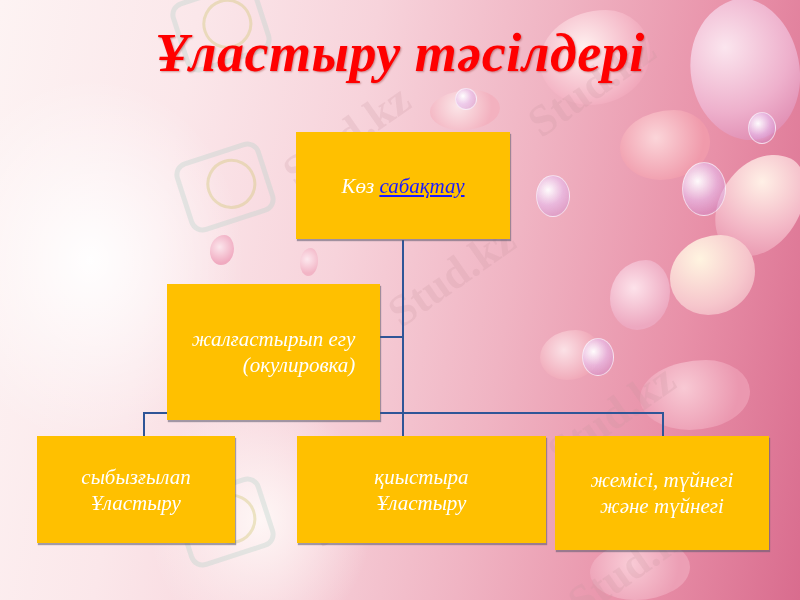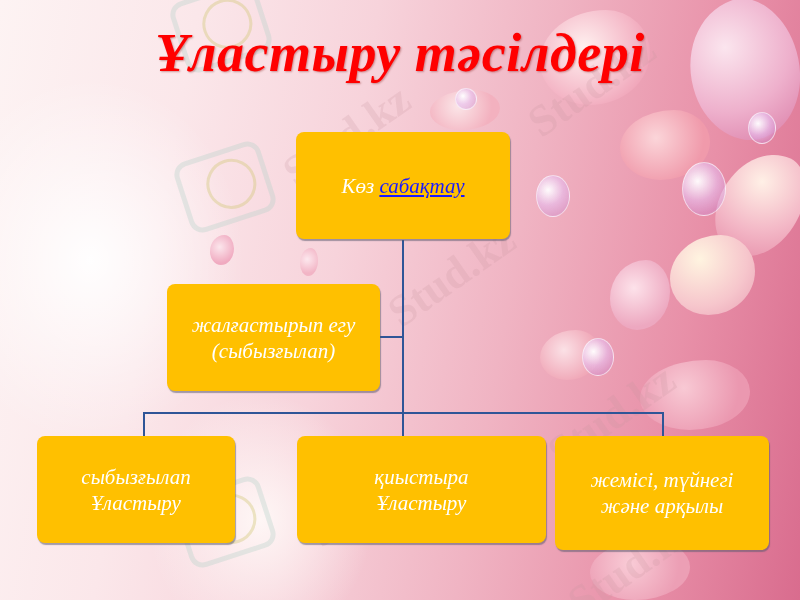--- a/index.html
+++ b/index.html
@@ -20,21 +20,21 @@
     .logo-wm { position: absolute; width: 80px; height: 64px; border: 5px solid rgba(180,210,200,0.35);
       border-radius: 14px; transform: rotate(-18deg); }
     .logo-wm::after { content: ""; position: absolute; left: 22px; top: 6px; width: 44px; height: 44px;
       border-radius: 50%; border: 3px solid rgba(210,200,120,0.4); }
     .title { position: absolute; left: 0; right: 0; top: 22px; text-align: center; margin: 0;
       font-family: "Liberation Serif", serif; font-style: italic; font-weight: bold; font-size: 54px;
       color: #ff0000; text-shadow: 1px 1px 2px rgba(120,0,0,0.35); letter-spacing: 0.5px; }
     .node { position: absolute; background: #ffc000; box-shadow: 1px 2px 1px rgba(90,90,110,0.55);
       display: flex; align-items: center; justify-content: center; text-align: center;
       color: #ffffff; font-family: "Liberation Serif", serif; font-style: italic; font-size: 21px; line-height: 26px;
-      box-sizing: border-box; padding: 4px 6px; border-radius: 8px; }
+      box-sizing: border-box; padding: 4px 6px; }
     .node .ln { display: block; }
     .node a { color: #1a1aff; text-decoration: underline; }
     .line { position: absolute; background: #2f5597; }
   </style>
 </head>
 <body>
 
 <div class="slide">
 
   <div class="petal" style="left:540px;top:10px;width:110px;height:95px;background:radial-gradient(circle at 40% 40%,#fff1f0,#f4b6c6 60%,#e98ba5);"></div>
@@ -74,41 +74,41 @@
   <div class="line" style="left:143px;top:412px;width:521px;height:2px;"></div>
   <div class="line" style="left:143px;top:412px;width:2px;height:24px;"></div>
   <div class="line" style="left:662px;top:412px;width:2px;height:24px;"></div>
 
   <div class="node" style="left:296px;top:132px;width:214px;height:107px;">
     <div>
       <span class="ln"><span>Көз </span><a>сабақтау</a></span>
     </div>
   </div>
 
-  <div class="node" style="left:167px;top:284px;width:213px;height:107px;">
+  <div class="node" style="left:167px;top:284px;width:213px;height:136px;text-align:right;">
     <div>
       <span class="ln">жалғастырып егу</span>
-      <span class="ln">(сыбызғылап)</span>
+      <span class="ln">(окулировка)</span>
     </div>
   </div>
 
   <div class="node" style="left:37px;top:436px;width:198px;height:107px;">
     <div>
       <span class="ln">сыбызғылап</span>
       <span class="ln">Ұластыру</span>
     </div>
   </div>
 
   <div class="node" style="left:297px;top:436px;width:249px;height:107px;">
     <div>
       <span class="ln">қиыстыра</span>
       <span class="ln">Ұластыру</span>
     </div>
   </div>
 
   <div class="node" style="left:555px;top:436px;width:214px;height:114px;">
     <div>
       <span class="ln">жемісі, түйнегі</span>
-      <span class="ln">және арқылы</span>
+      <span class="ln">және түйнегі</span>
     </div>
   </div>
 
 </div>
 
 </body></html>

